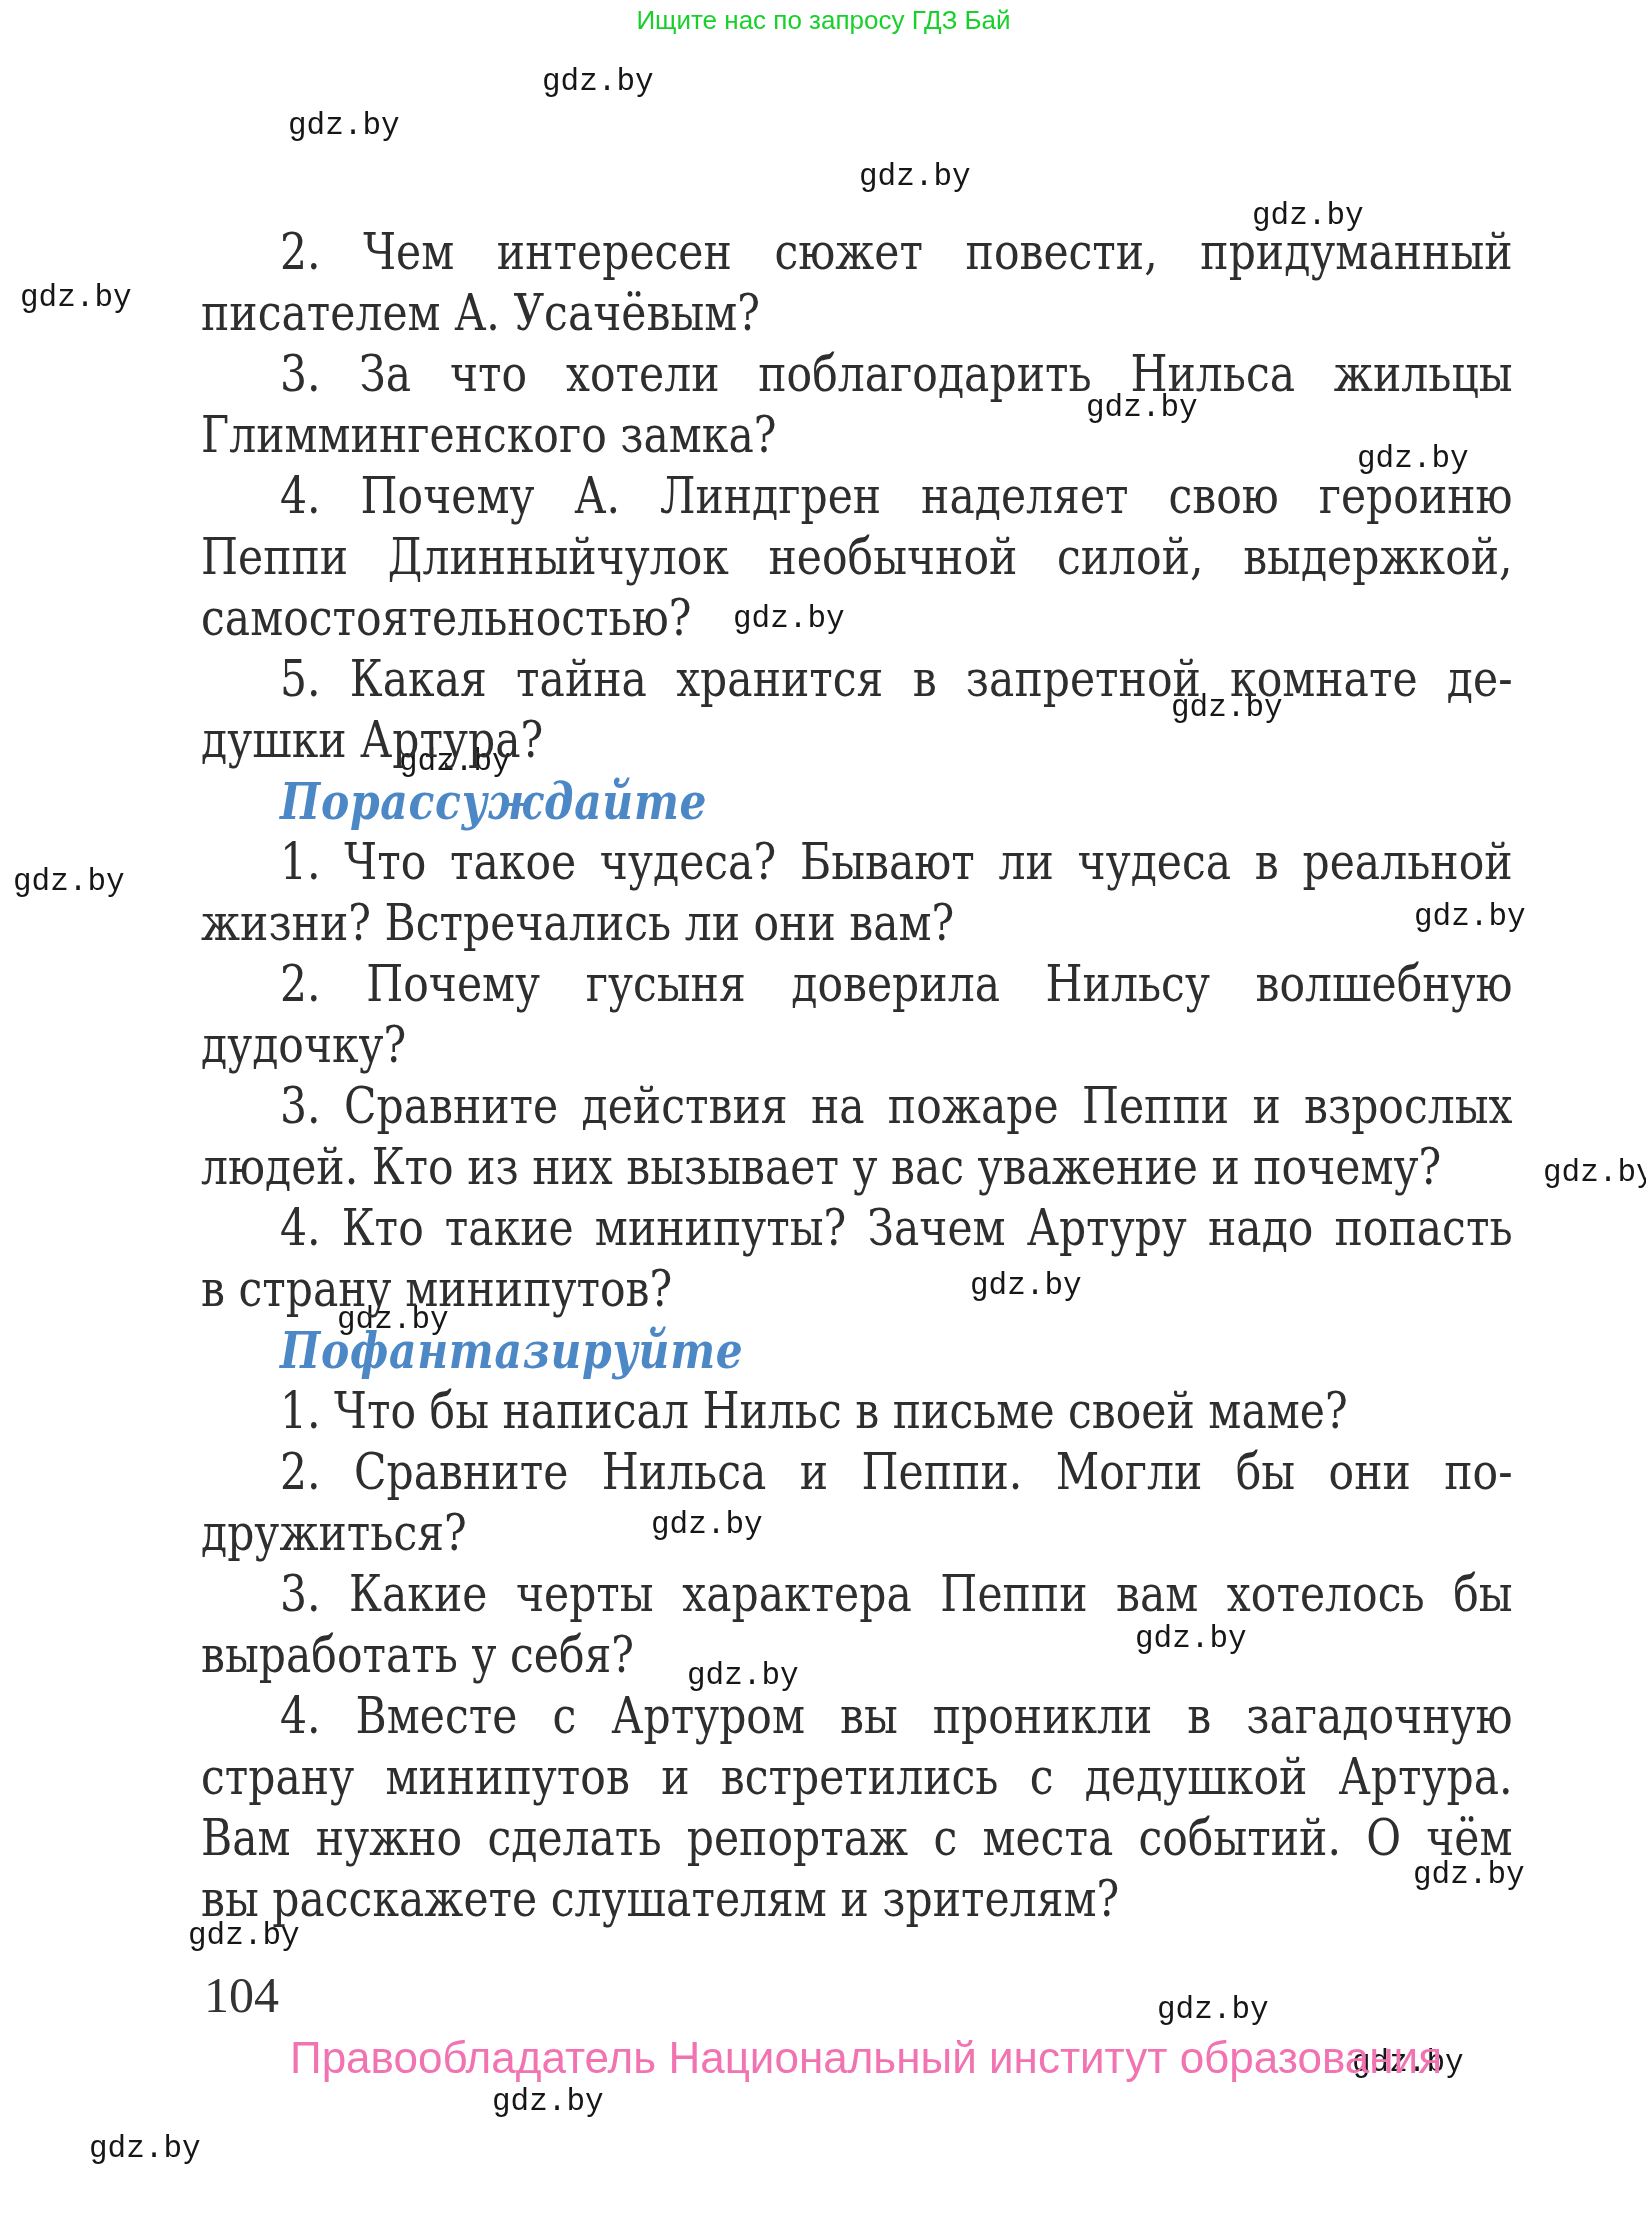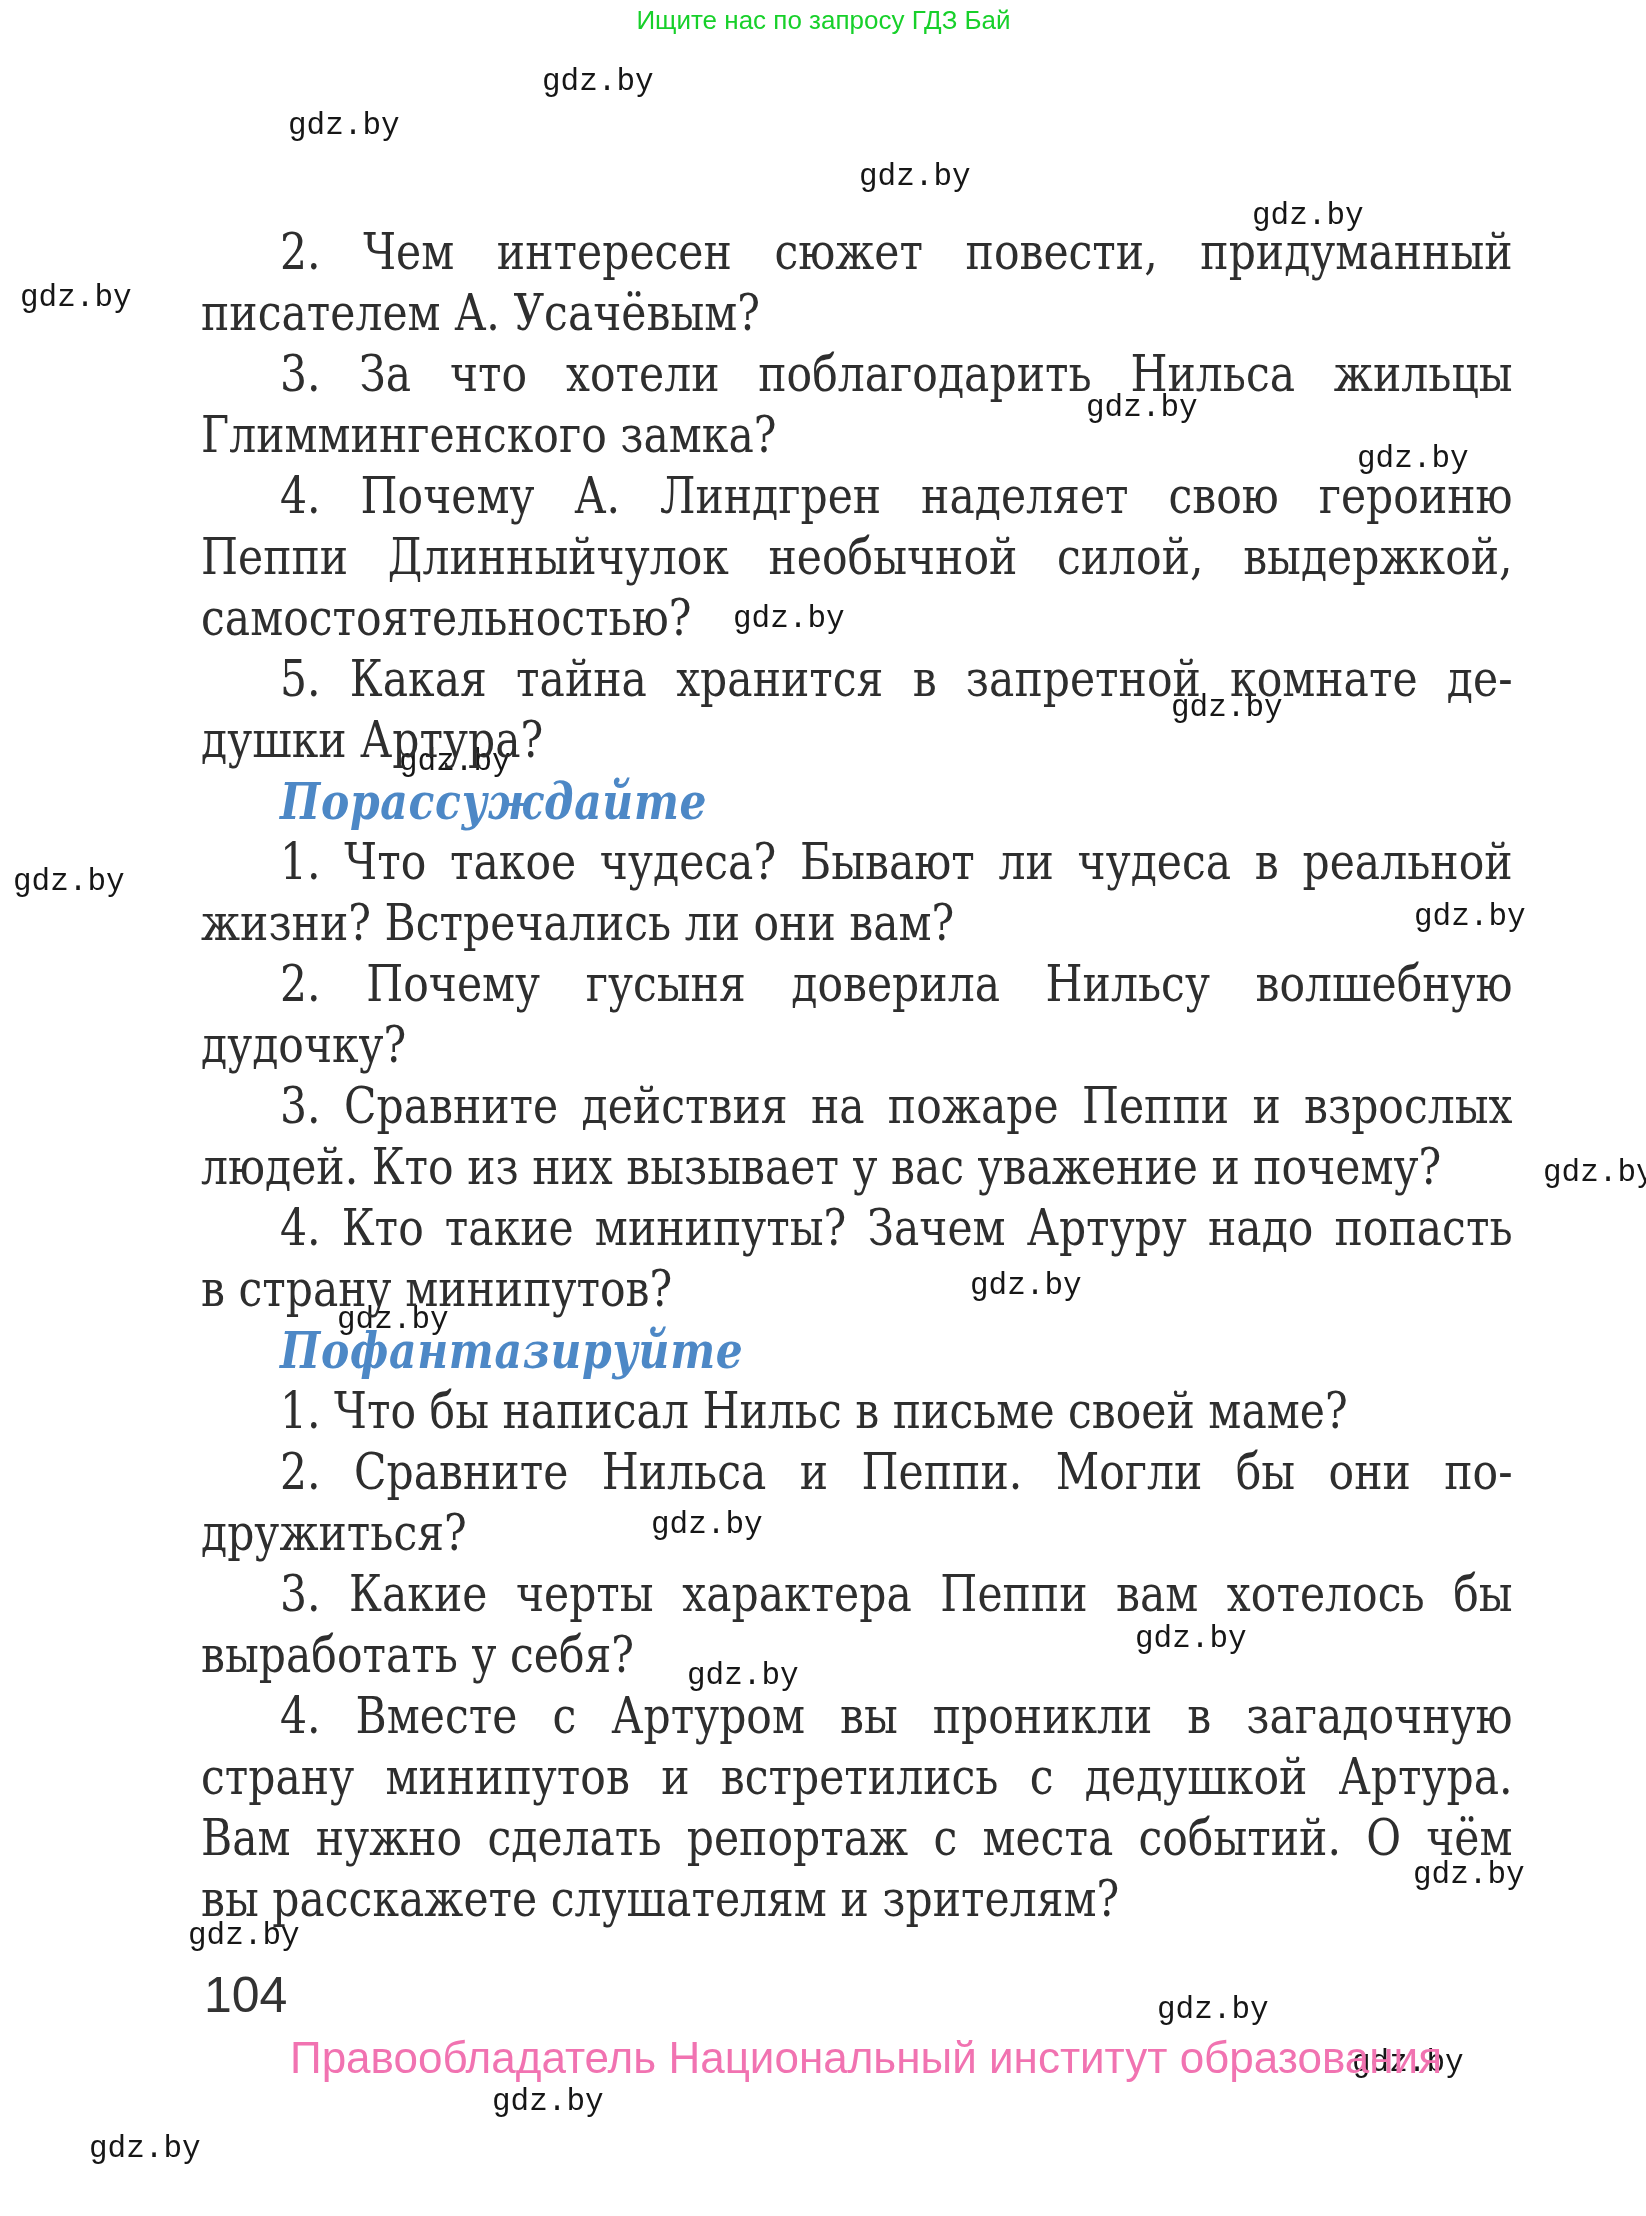--- a/index.html
+++ b/index.html
@@ -59,21 +59,21 @@
     height: 61px;
     font-style: italic;
     font-weight: 700;
     font-size: 50px;
     text-indent: 93px;
     letter-spacing: 0.8px;
   }
   .pagenum {
     position: absolute;
     left: 204px; top: 1970px;
-    font-family: Liberation Sans, sans-serif;
+    font-family: Liberation Serif, serif;
     font-size: 50px;
     line-height: 50px;
     color: #333333;
   }
   .copyright {
     position: absolute;
     left: 290px; top: 2034px;
     font-size: 44px;
     line-height: 47px;
     font-family: "Liberation Sans", sans-serif;

